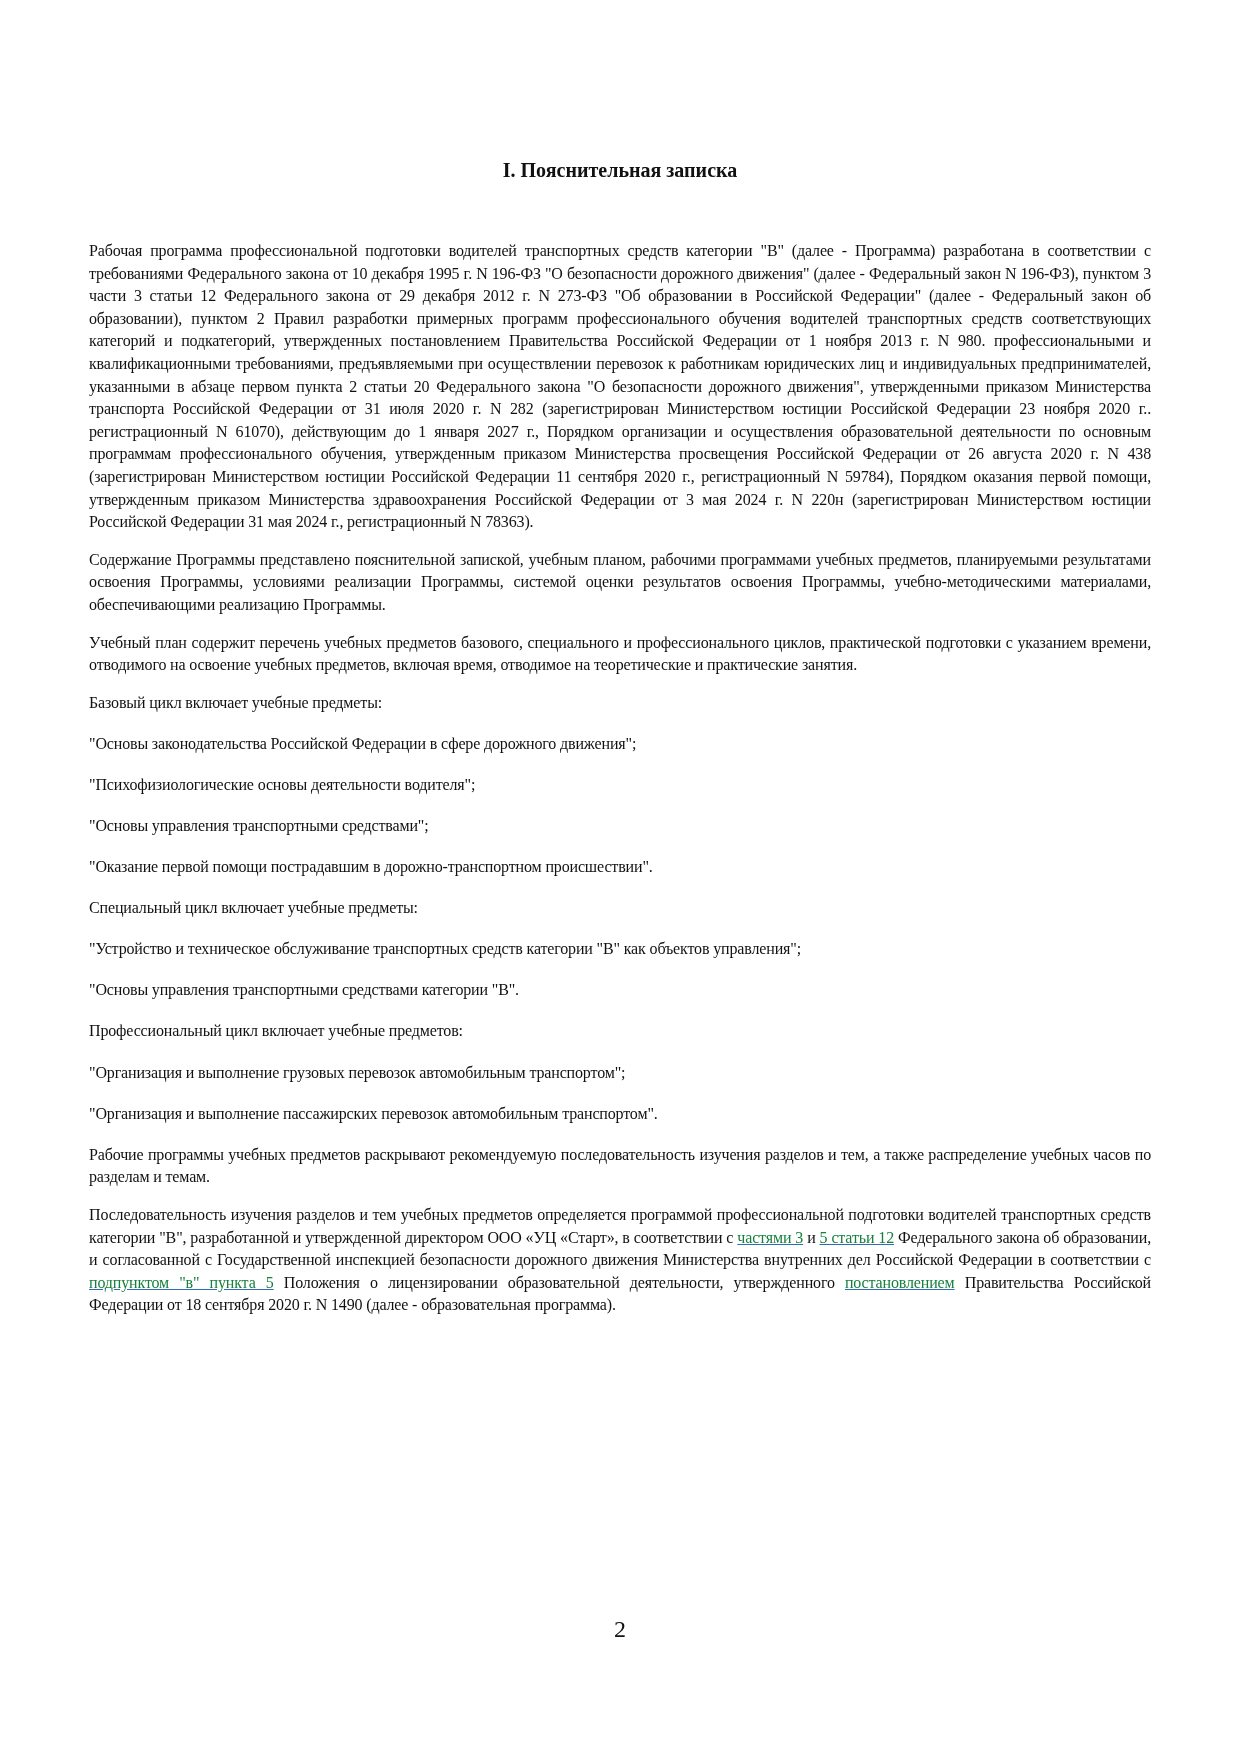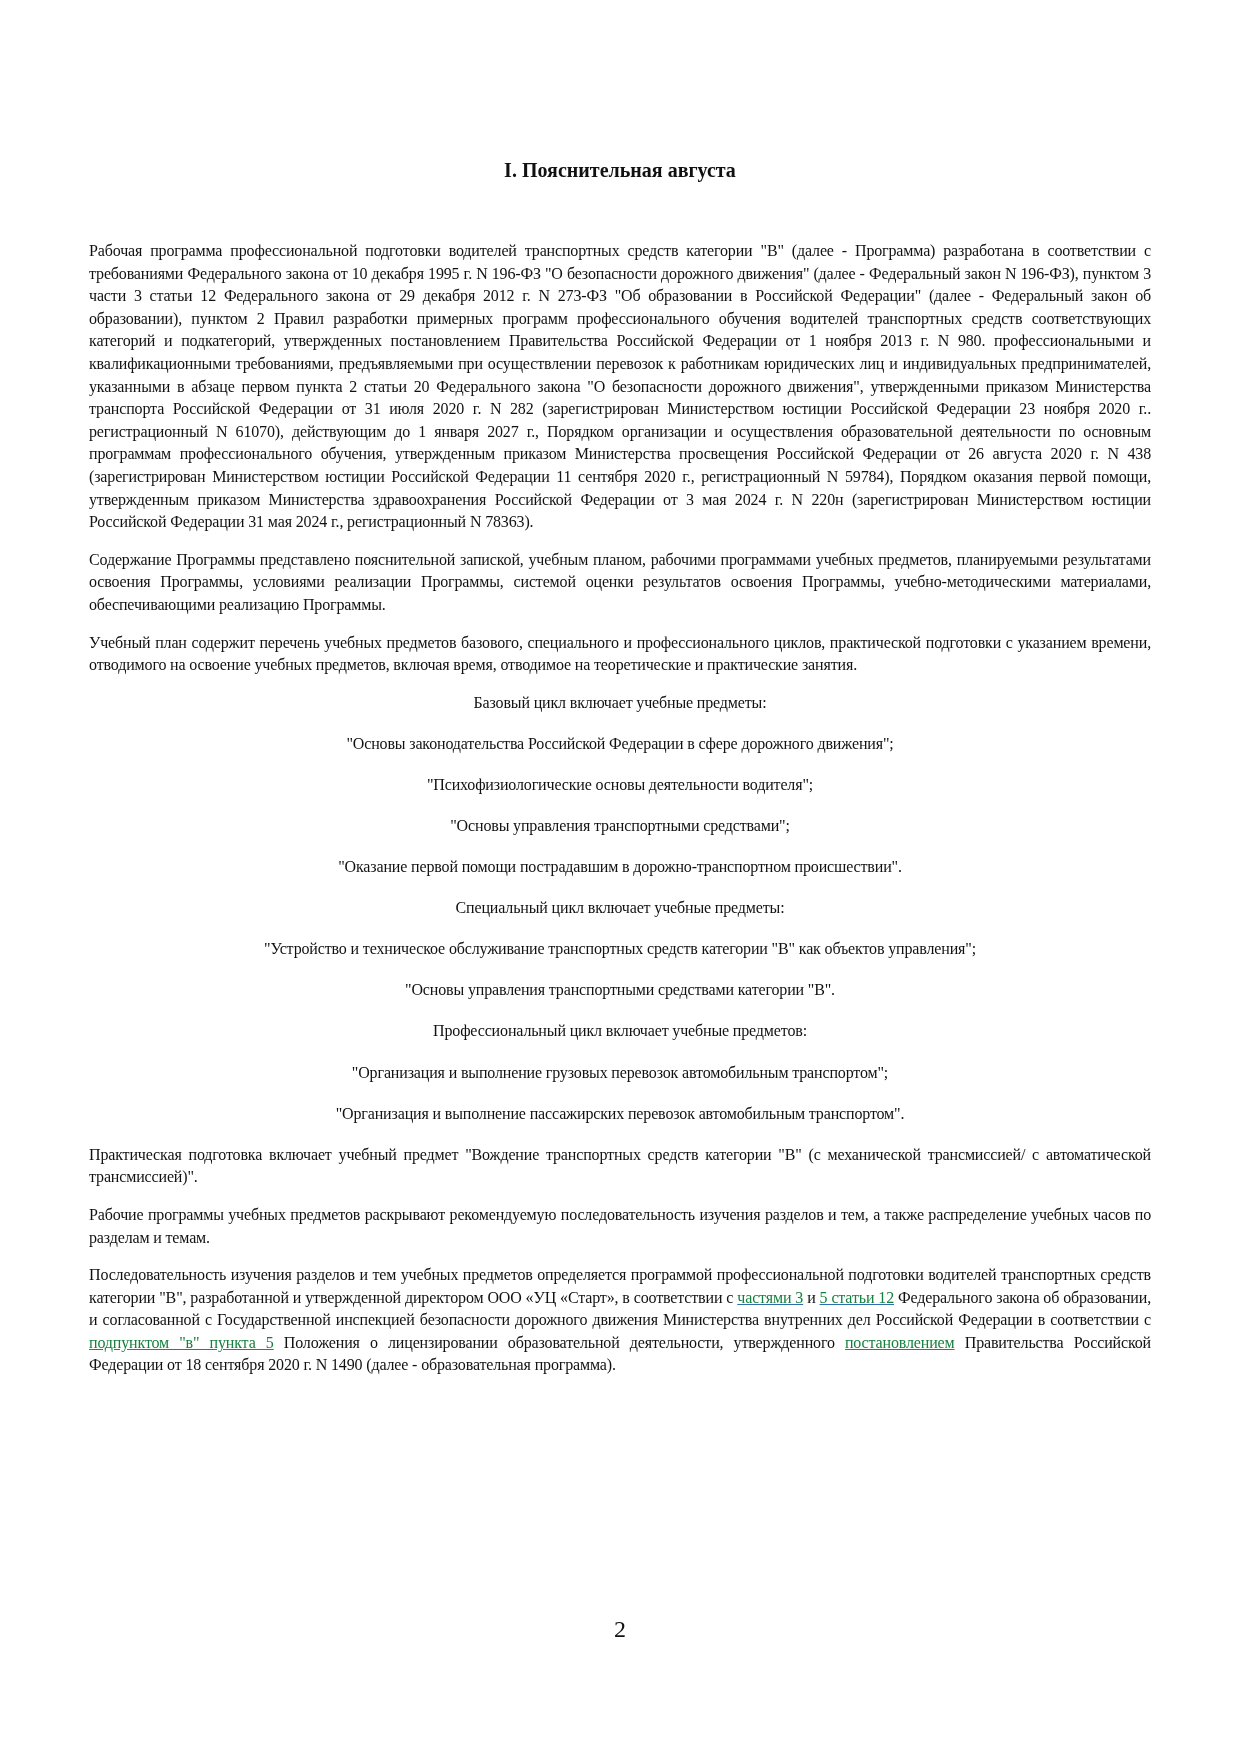--- a/index.html
+++ b/index.html
@@ -33,61 +33,60 @@
     top: 240px;
     width: 1062px;
     font-size: 16px;
     line-height: 22.6px;
     letter-spacing: -0.15px;
   }
   .body p {
     margin: 0 0 15px 0;
     text-align: justify;
   }
-  .body p.item { margin-bottom: 18.5px; text-align: center; }
+  .body p.item { margin-bottom: 18.5px; text-align: left; }
   a.link {
     color: #15803d;
     text-decoration: underline;
     text-decoration-color: #2e6db4;
   }
   .page-number {
     position: absolute;
     left: 0; width: 1240px;
     top: 1616px;
     text-align: center;
     font-size: 24px;
     font-family: "Liberation Serif", "DejaVu Serif", serif;
     color: #111111;
   }
 </style>
 </head>
 <body>
 
 <div class="page">
-  <h1 class="title">I. Пояснительная августа</h1>
+  <h1 class="title">I. Пояснительная записка</h1>
 
   <div class="body">
     <p>Рабочая программа профессиональной подготовки водителей транспортных средств категории "B" (далее - Программа) разработана в соответствии с требованиями Федерального закона от 10 декабря 1995 г. N 196-ФЗ "О безопасности дорожного движения" (далее - Федеральный закон N 196-ФЗ), пунктом 3 части 3 статьи 12 Федерального закона от 29 декабря 2012 г. N 273-ФЗ "Об образовании в Российской Федерации" (далее - Федеральный закон об образовании), пунктом 2 Правил разработки примерных программ профессионального обучения водителей транспортных средств соответствующих категорий и подкатегорий, утвержденных постановлением Правительства Российской Федерации от 1 ноября 2013 г. N 980. профессиональными и квалификационными требованиями, предъявляемыми при осуществлении перевозок к работникам юридических лиц и индивидуальных предпринимателей, указанными в абзаце первом пункта 2 статьи 20 Федерального закона "О безопасности дорожного движения", утвержденными приказом Министерства транспорта Российской Федерации от 31 июля 2020 г. N 282 (зарегистрирован Министерством юстиции Российской Федерации 23 ноября 2020 г.. регистрационный N 61070), действующим до 1 января 2027 г., Порядком организации и осуществления образовательной деятельности по основным программам профессионального обучения, утвержденным приказом Министерства просвещения Российской Федерации от 26 августа 2020 г. N 438 (зарегистрирован Министерством юстиции Российской Федерации 11 сентября 2020 г., регистрационный N 59784), Порядком оказания первой помощи, утвержденным приказом Министерства здравоохранения Российской Федерации от 3 мая 2024 г. N 220н (зарегистрирован Министерством юстиции Российской Федерации 31 мая 2024 г., регистрационный N 78363).</p>
     <p>Содержание Программы представлено пояснительной запиской, учебным планом, рабочими программами учебных предметов, планируемыми результатами освоения Программы, условиями реализации Программы, системой оценки результатов освоения Программы, учебно-методическими материалами, обеспечивающими реализацию Программы.</p>
     <p>Учебный план содержит перечень учебных предметов базового, специального и профессионального циклов, практической подготовки с указанием времени, отводимого на освоение учебных предметов, включая время, отводимое на теоретические и практические занятия.</p>
 
     <p class="item">Базовый цикл включает учебные предметы:</p>
     <p class="item">"Основы законодательства Российской Федерации в сфере дорожного движения";</p>
     <p class="item">"Психофизиологические основы деятельности водителя";</p>
     <p class="item">"Основы управления транспортными средствами";</p>
     <p class="item">"Оказание первой помощи пострадавшим в дорожно-транспортном происшествии".</p>
 
     <p class="item">Специальный цикл включает учебные предметы:</p>
     <p class="item">"Устройство и техническое обслуживание транспортных средств категории "B" как объектов управления";</p>
     <p class="item">"Основы управления транспортными средствами категории "B".</p>
 
     <p class="item">Профессиональный цикл включает учебные предметов:</p>
     <p class="item">"Организация и выполнение грузовых перевозок автомобильным транспортом";</p>
     <p class="item">"Организация и выполнение пассажирских перевозок автомобильным транспортом".</p>
 
-    <p>Практическая подготовка включает учебный предмет "Вождение транспортных средств категории "B" (с механической трансмиссией/ с автоматической трансмиссией)".</p>
     <p>Рабочие программы учебных предметов раскрывают рекомендуемую последовательность изучения разделов и тем, а также распределение учебных часов по разделам и темам.</p>
 
     <p><span>Последовательность изучения разделов и тем учебных предметов определяется программой профессиональной подготовки водителей транспортных средств категории "B", разработанной и утвержденной директором ООО «УЦ «Старт», в соответствии с </span><a class="link" href="#">частями 3</a><span> и </span><a class="link" href="#">5 статьи 12</a><span> Федерального закона об образовании, и согласованной с Государственной инспекцией безопасности дорожного движения Министерства внутренних дел Российской Федерации в соответствии с </span><a class="link" href="#">подпунктом "в" пункта 5</a><span> Положения о лицензировании образовательной деятельности, утвержденного </span><a class="link" href="#">постановлением</a><span> Правительства Российской Федерации от 18 сентября 2020 г. N 1490 (далее - образовательная программа).</span></p>
   </div>
 </div>
 
 <div class="page-number">2</div>
 
 </body></html>

